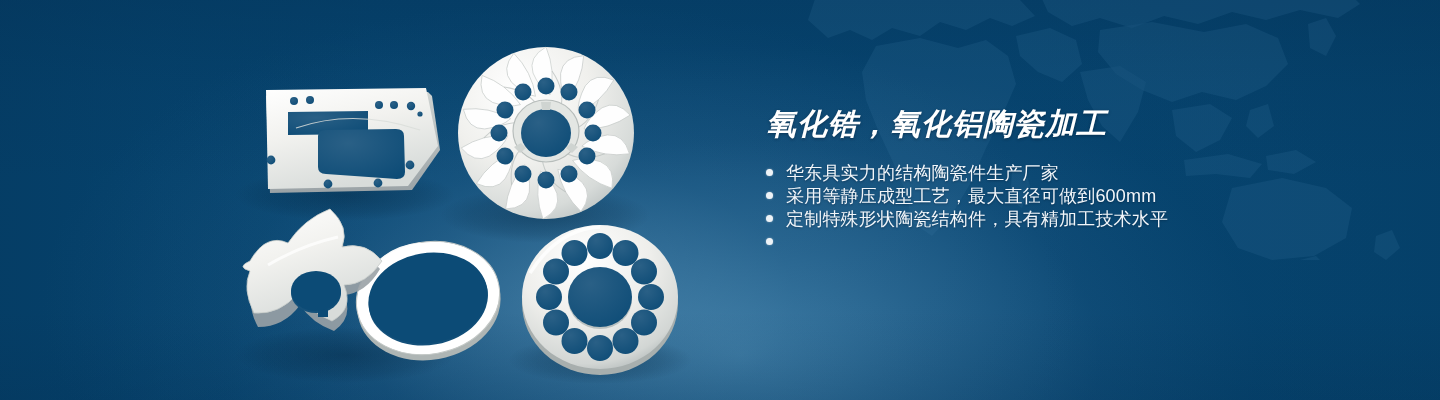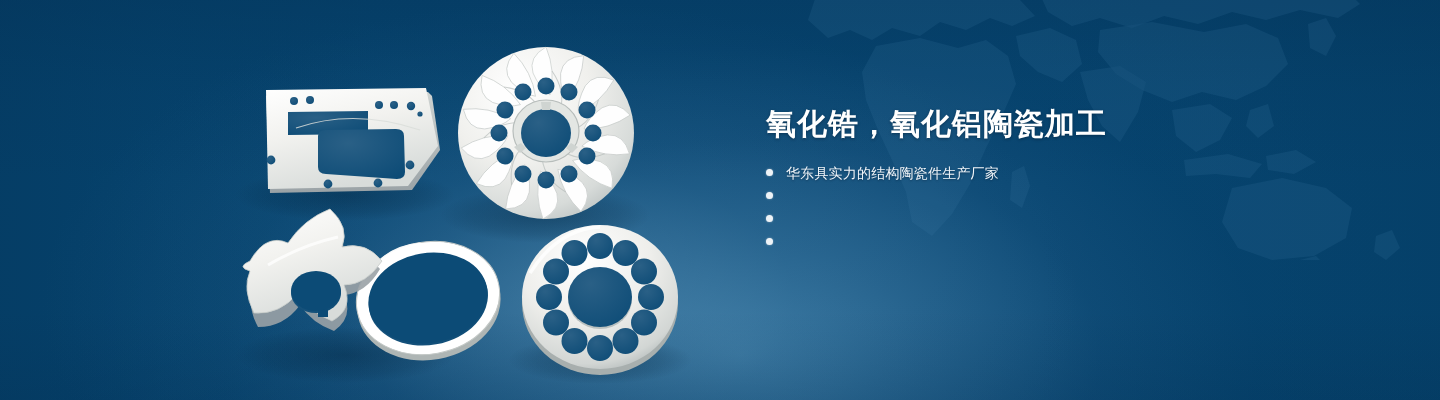--- a/index.html
+++ b/index.html
@@ -83,40 +83,41 @@
     left:766px; top:104px;
     width:640px;
   }
   .headline {
     font-size:30px;
     line-height:40px;
     color:#ffffff;
     letter-spacing:1px;
     white-space:nowrap;
     text-shadow:0 1px 3px rgba(0,20,40,0.45);
+    font-style:italic;
   }
   .bullets {
     margin-top:17px;
     list-style:none;
   }
   .bullet {
     display:flex;
     align-items:center;
     height:23px;
   }
   .bullet-dot {
     width:7px; height:7px;
     border-radius:50%;
     background:#eef3f7;
     flex:0 0 auto;
     margin-right:13px;
     box-shadow:0 0 2px rgba(255,255,255,0.5);
   }
   .bullet-text {
-    font-size:14px;
+    font-size:18px;
     line-height:20px;
     color:#f2f6fa;
     white-space:nowrap;
     letter-spacing:0.2px;
     text-shadow:0 1px 2px rgba(0,20,40,0.40);
   }
 </style>
 </head>
 <body>
 
@@ -356,26 +357,28 @@
 
     <ul class="bullets">
 
       <li class="bullet">
         <span class="bullet-dot"></span>
         <span class="bullet-text">华东具实力的结构陶瓷件生产厂家</span>
       </li>
 
       <li class="bullet">
         <span class="bullet-dot"></span>
+        <span class="bullet-text">采用等静压成型工艺，最大直径可做到600mm</span>
+      </li>
+
+      <li class="bullet">
+        <span class="bullet-dot"></span>
+        <span class="bullet-text">定制特殊形状陶瓷结构件，具有精加工技术水平</span>
       </li>
 
       <li class="bullet">
         <span class="bullet-dot"></span>
       </li>
 
-      <li class="bullet">
-        <span class="bullet-dot"></span>
-      </li>
-
     </ul>
   </div>
 
 </div>
 
 </body></html>

